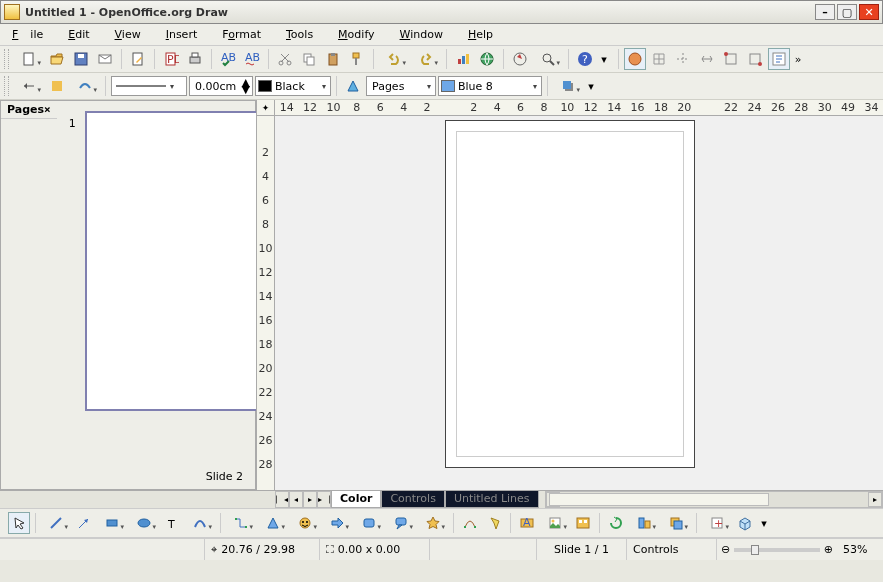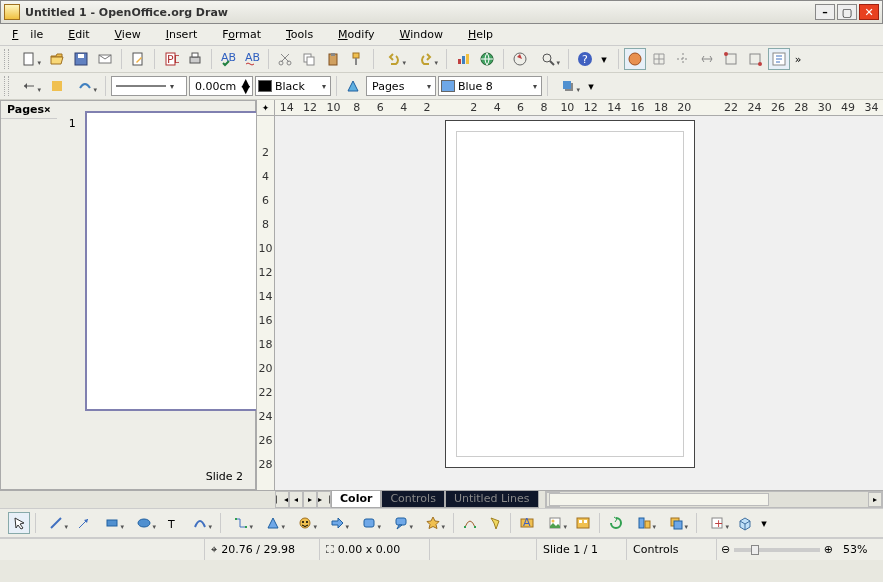--- a/index.html
+++ b/index.html
@@ -600,21 +600,21 @@
   <div class="cell" style="flex:0 0 205px;"></div>
   <div class="cell" style="flex:0 0 115px;">
     <span>⌖</span>
     <span>20.76 / 29.98</span>
   </div>
   <div class="cell" style="flex:0 0 110px;">
     <span>⛶</span>
     <span>0.00 x 0.00</span>
   </div>
   <div class="cell" style="flex:1;"></div>
-  <div class="cell" style="flex:0 0 90px;">
+  <div class="cell" style="flex:0 0 90px;justify-content:center;">
       <span>Slide 1 / 1</span>
     </div>
   <div class="cell" style="flex:0 0 90px;">
       <span>Controls</span>
     </div>
   <div class="zoom-slider">
     <span>⊖</span>
     <div class="track">
         <div class="knob"></div>
       </div>

